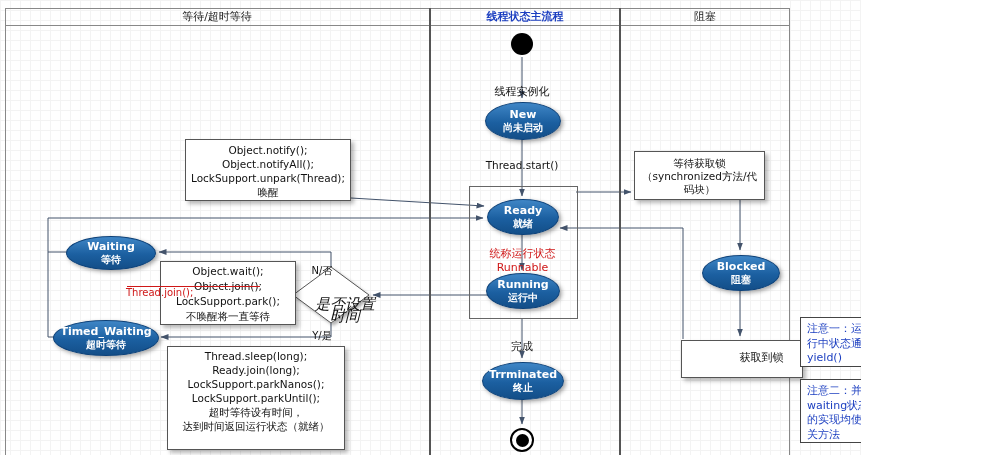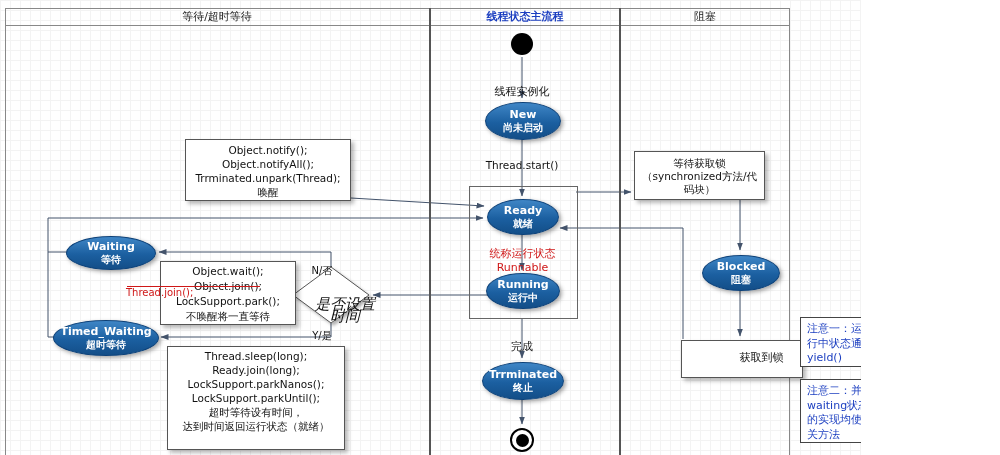--- a/index.html
+++ b/index.html
@@ -109,21 +109,21 @@
     <div class="s">终止</div>
   </div>
 
   <div class="abs" style="left:510px;top:428px;width:24px;height:24px;border:2px solid #000;border-radius:50%;box-sizing:border-box;display:flex;align-items:center;justify-content:center;z-index:3;background:#fff;">
     <div style="width:13px;height:13px;background:#000;border-radius:50%;"></div>
   </div>
 
   <div class="box" style="left:185px;top:139px;width:166px;height:62px;padding-top:3px;box-sizing:border-box;">
     <div class="bl">Object.notify();</div>
     <div class="bl">Object.notifyAll();</div>
-    <div class="bl">Trrminated.unpark(Thread);</div>
+    <div class="bl">LockSupport.unpark(Thread);</div>
     <div class="bl">唤醒</div>
   </div>
 
   <div class="ell" style="left:66px;top:236px;width:88px;height:32px;">
     <div class="t">Waiting</div>
     <div class="s">等待</div>
   </div>
 
   <div class="box" style="left:160px;top:261px;width:136px;height:64px;padding-top:2px;box-sizing:border-box;">
     <div class="bl" style="line-height:15px;">Object.wait();</div>

